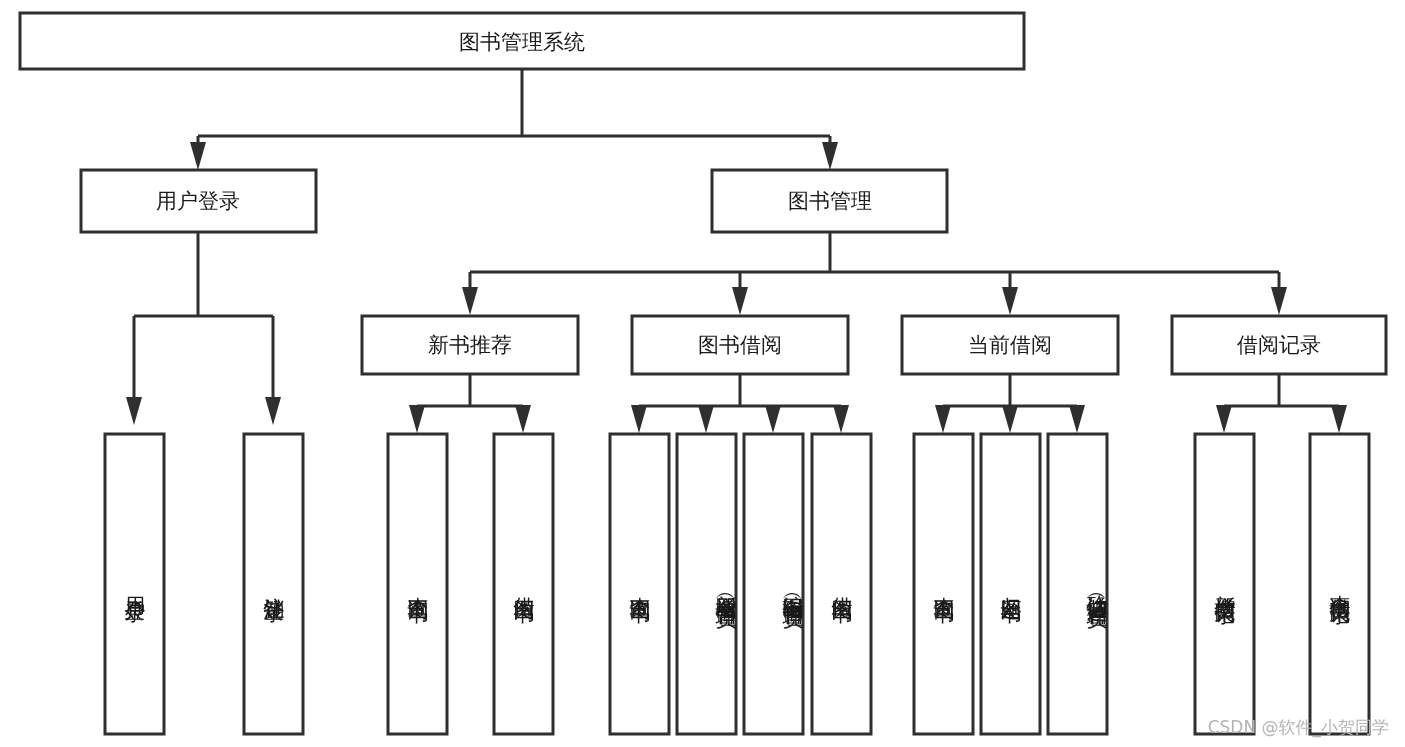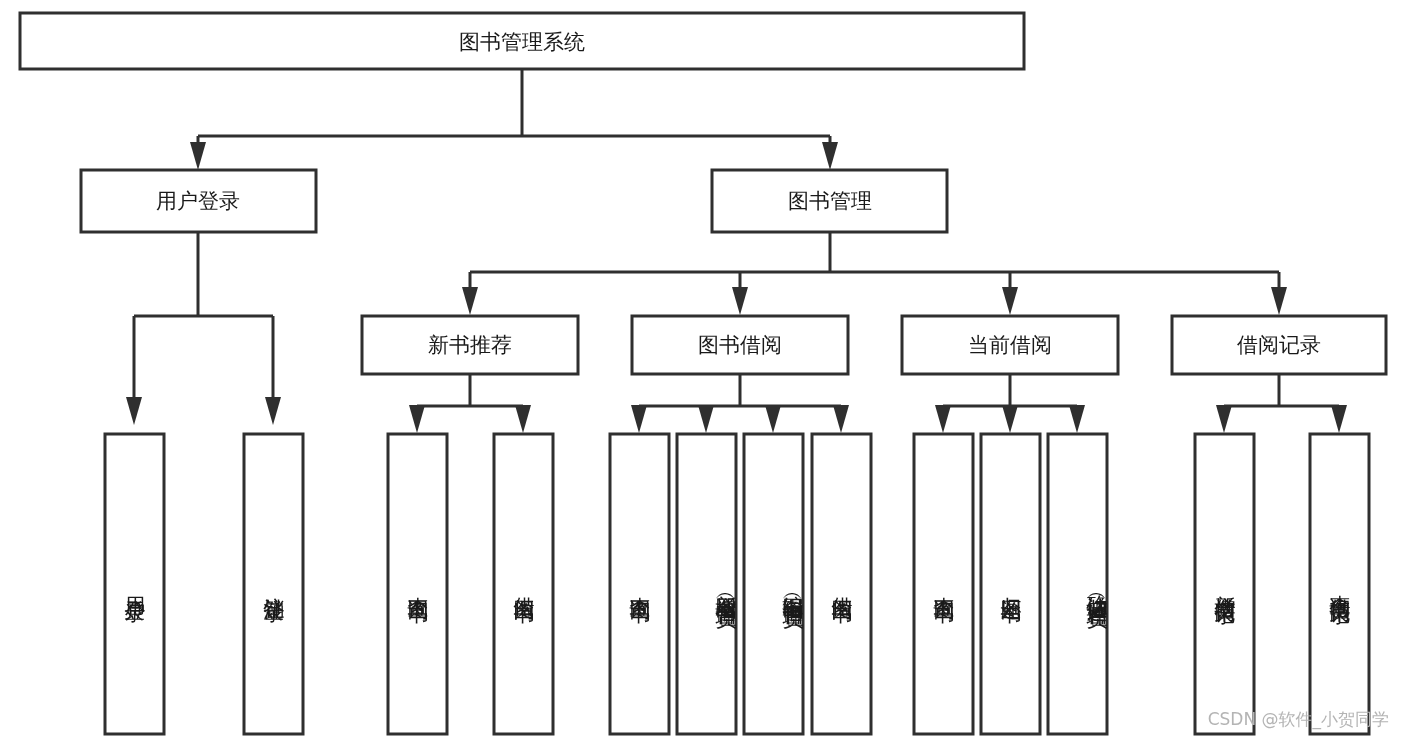--- a/index.html
+++ b/index.html
@@ -60,21 +60,21 @@
     display: flex;
     align-items: center;
     justify-content: center;
     text-align: center;
     white-space: nowrap;
     pointer-events: none;
   }
   .watermark {
     position: absolute;
     right: 16px;
-    bottom: 16px;
+    bottom: 8px;
     font-family: "DejaVu Sans", "Liberation Sans", sans-serif;
     font-size: 17px;
     color: #b4b4b4;
     white-space: nowrap;
     margin-left: 24px;
   }
 </style>
 </head>
 <body>
 

